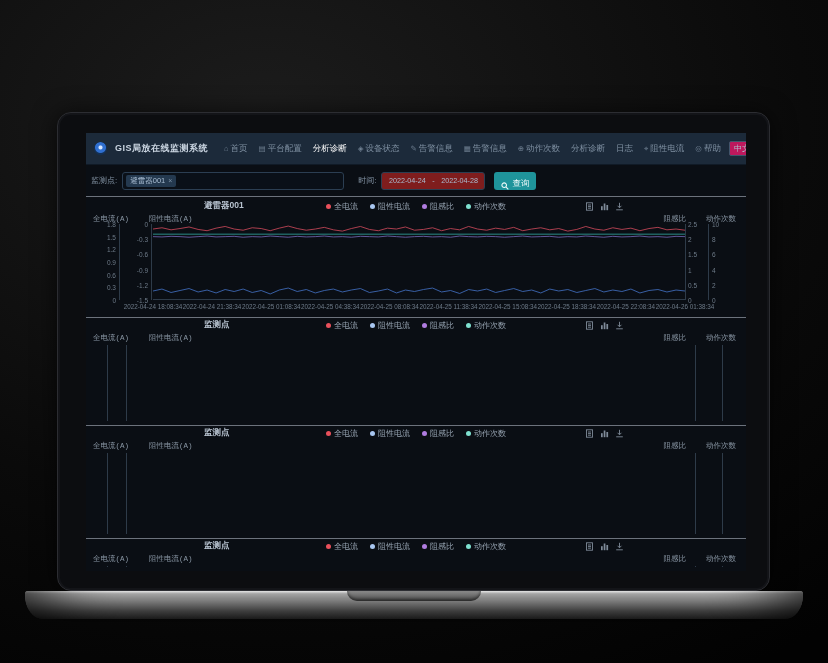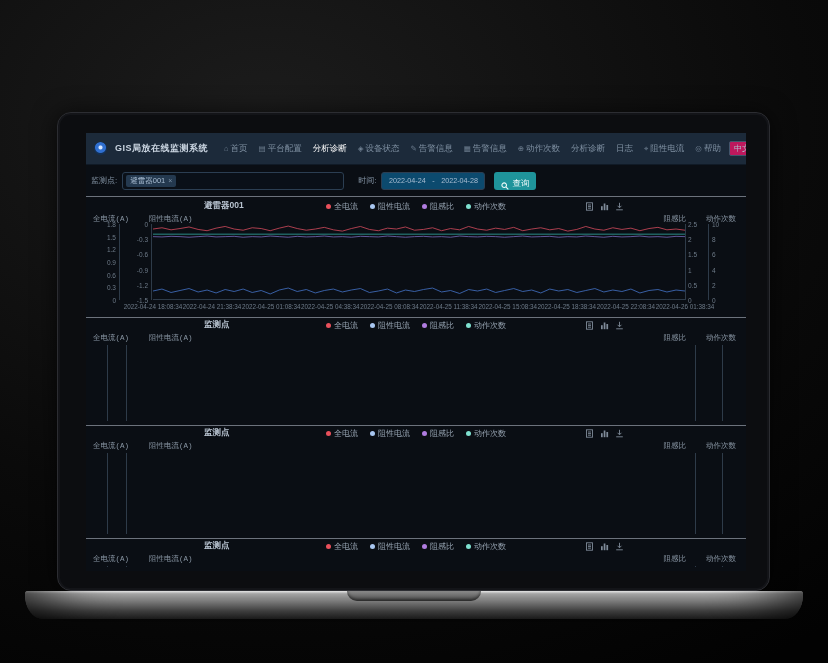--- a/index.html
+++ b/index.html
@@ -62,21 +62,21 @@
     background:#0a1018; display:flex; align-items:center; padding:0 3px; cursor:text;
   }
   .tag {
     background:#24394f; color:#a9bdd2; border-radius:2px; padding:1px 4px; font-size:7.5px;
     display:flex; align-items:center; gap:3px; cursor:pointer;
   }
   .tag .x { color:#7b90a5; font-size:7px; }
   .time-label { margin-left:14px; }
   .date-range {
     width:104px; height:18px; margin-left:5px; border:1px solid #2b3e52; border-radius:3px;
-    background:#0c4a6e; display:flex; align-items:center; justify-content:space-evenly;
+    background:#7f1d1d; display:flex; align-items:center; justify-content:space-evenly;
     color:#a9bdd2; font-size:7.2px; cursor:pointer;
   }
   .query-btn {
     margin-left:9px; height:18px; padding:0 7px; border-radius:3px; border:none;
     background:#1f949b; color:#eefafa; font-size:8.5px; display:flex; align-items:flex-end; gap:3px; cursor:pointer;
     font-family:inherit;
   }
   
   .sep { height:1px; background:#6c727c; }
   .panel { display:flex; flex-direction:column; }

